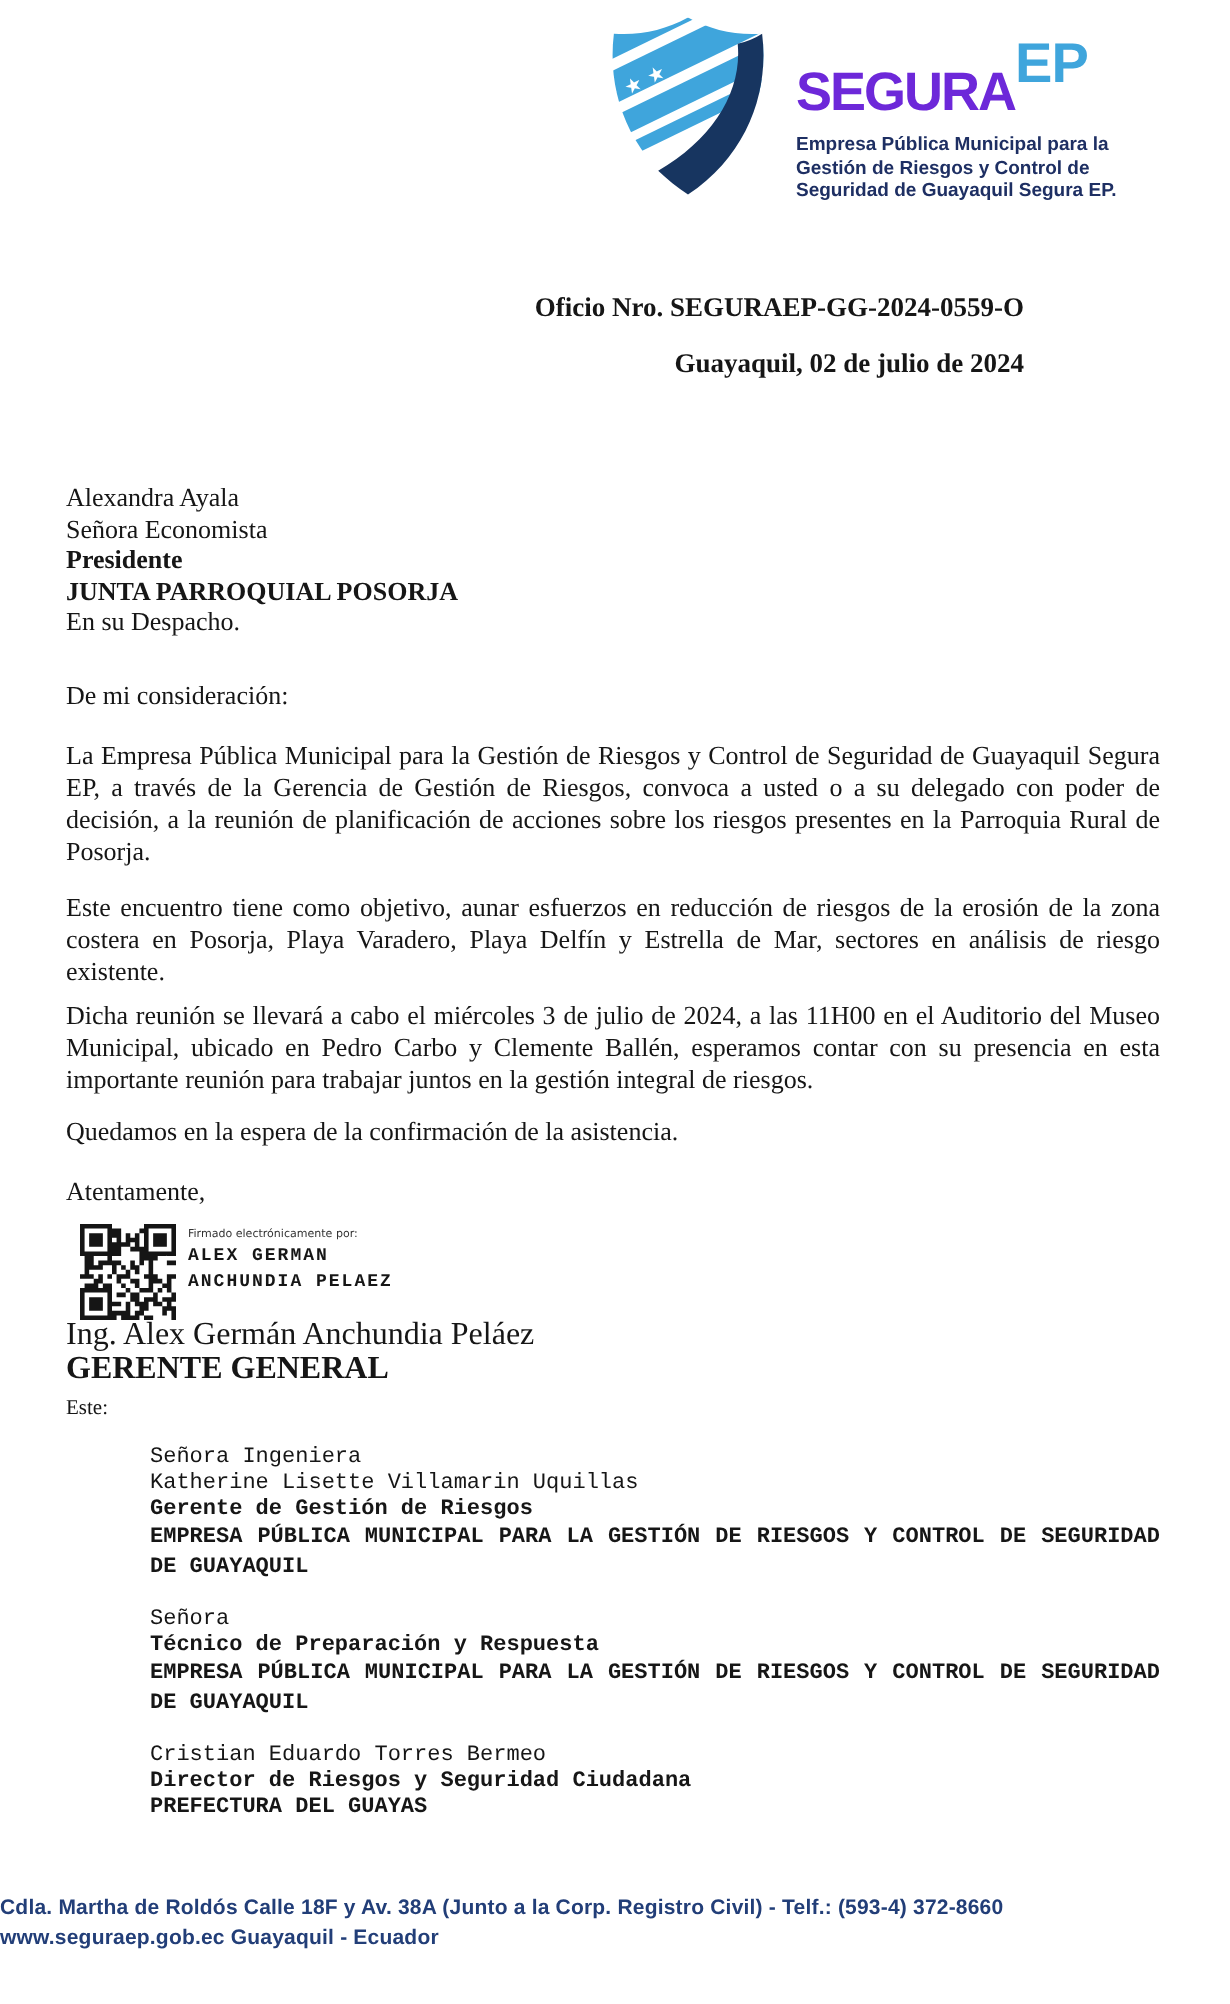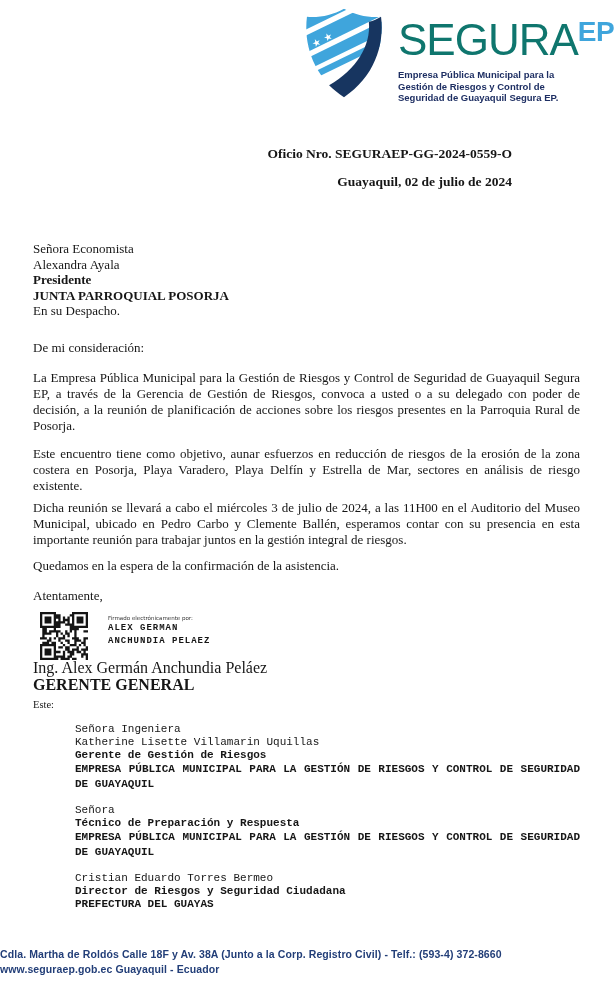--- a/index.html
+++ b/index.html
@@ -11,21 +11,21 @@
     font-family:"Liberation Serif", serif;
     color:#161616;
   }
 
   
   .logo-block { position:absolute; top:6px; left:298px; display:flex; align-items:flex-start; }
   .logo-shield { width:92px; height:94px; flex:0 0 auto; }
   .logo-text { margin-left:8px; padding-top:12px; font-family:"Liberation Sans", sans-serif; }
   .wordmark { line-height:1; white-space:nowrap; }
   .wordmark .main {
-    font-size:44px; font-weight:400; letter-spacing:-1px; color:#0f766e;
+    font-size:27px; font-weight:700; letter-spacing:-1px; color:#6d28d9;
   }
   .wordmark .ep {
     font-size:28px; font-weight:700; color:#3fa5dc; vertical-align:14px; letter-spacing:-0.5px;
   }
   .tagline { margin-top:7px; font-size:9.5px; font-weight:700; line-height:11.5px; color:#1e2f63; }
 
   
   .oficio-block { position:absolute; top:146px; left:0; right:103px; text-align:right; }
   .oficio-number { font-size:13.5px; font-weight:700; }
   .oficio-date { margin-top:12px; font-size:13.5px; font-weight:700; }
@@ -42,21 +42,21 @@
   }
   .p1 { top:370px; }
   .p2 { top:446px; }
   .p3 { top:500px; }
   .p4 { top:558px; text-align:left; }
   .closing { position:absolute; top:588px; left:33px; font-size:13px; }
 
   
   .sig-stamp { position:absolute; top:612px; left:40px; display:flex; align-items:flex-start; }
   .qr { width:48px; height:48px; flex:0 0 auto; }
-  .stamp-text { margin-left:20px; padding-top:2px; }
+  .stamp-text { margin-left:6px; padding-top:2px; }
   .stamp-label { font-family:"DejaVu Sans", sans-serif; font-size:6px; color:#333; transform:scale(0.92); transform-origin:left top; white-space:nowrap; }
   .stamp-name { font-family:"Liberation Mono", monospace; font-size:9px; font-weight:700; letter-spacing:1px; line-height:11px; margin-top:2px; white-space:nowrap; }
   .signer { position:absolute; top:659px; left:33px; font-size:16px; line-height:17px; }
 
   
   .copies { position:absolute; top:698px; left:33px; right:35px; font-size:11px; line-height:13px; }
   .copies-label { font-size:10.5px; }
   .copy-entry { margin-left:42px; margin-top:12px;font-family:Liberation Mono, monospace; }
   .copy-entry .caps { text-align:justify; line-height:15px; }
   .copy-entry div { min-height:13px; }
@@ -105,22 +105,22 @@
       </div>
     </div>
   </header>
 
   <div class="oficio-block">
     <div class="oficio-number">Oficio Nro. SEGURAEP-GG-2024-0559-O</div>
     <div class="oficio-date">Guayaquil, 02 de julio de 2024</div>
   </div>
 
   <div class="recipient">
+    <div>Alexandra Ayala</div>
     <div>Señora Economista</div>
-    <div>Alexandra Ayala</div>
     <div class="bold">Presidente</div>
     <div class="bold">JUNTA PARROQUIAL POSORJA</div>
     <div>En su Despacho.</div>
   </div>
 
   <div class="greeting">De mi consideración:</div>
   <p class="para p1">La Empresa Pública Municipal para la Gestión de Riesgos y Control de Seguridad de Guayaquil Segura EP, a través de la Gerencia de Gestión de Riesgos, convoca a usted o a su delegado con poder de decisión, a la reunión de planificación de acciones sobre los riesgos presentes en la Parroquia Rural de Posorja.</p>
   <p class="para p2">Este encuentro tiene como objetivo, aunar esfuerzos en reducción de riesgos de la erosión de la zona costera en Posorja, Playa Varadero, Playa Delfín y Estrella de Mar, sectores en análisis de riesgo existente.</p>
   <p class="para p3">Dicha reunión se llevará a cabo el miércoles 3 de julio de 2024, a las 11H00 en el Auditorio del Museo Municipal, ubicado en Pedro Carbo y Clemente Ballén, esperamos contar con su presencia en esta importante reunión para trabajar juntos en la gestión integral de riesgos.</p>
   <p class="para p4">Quedamos en la espera de la confirmación de la asistencia.</p>

